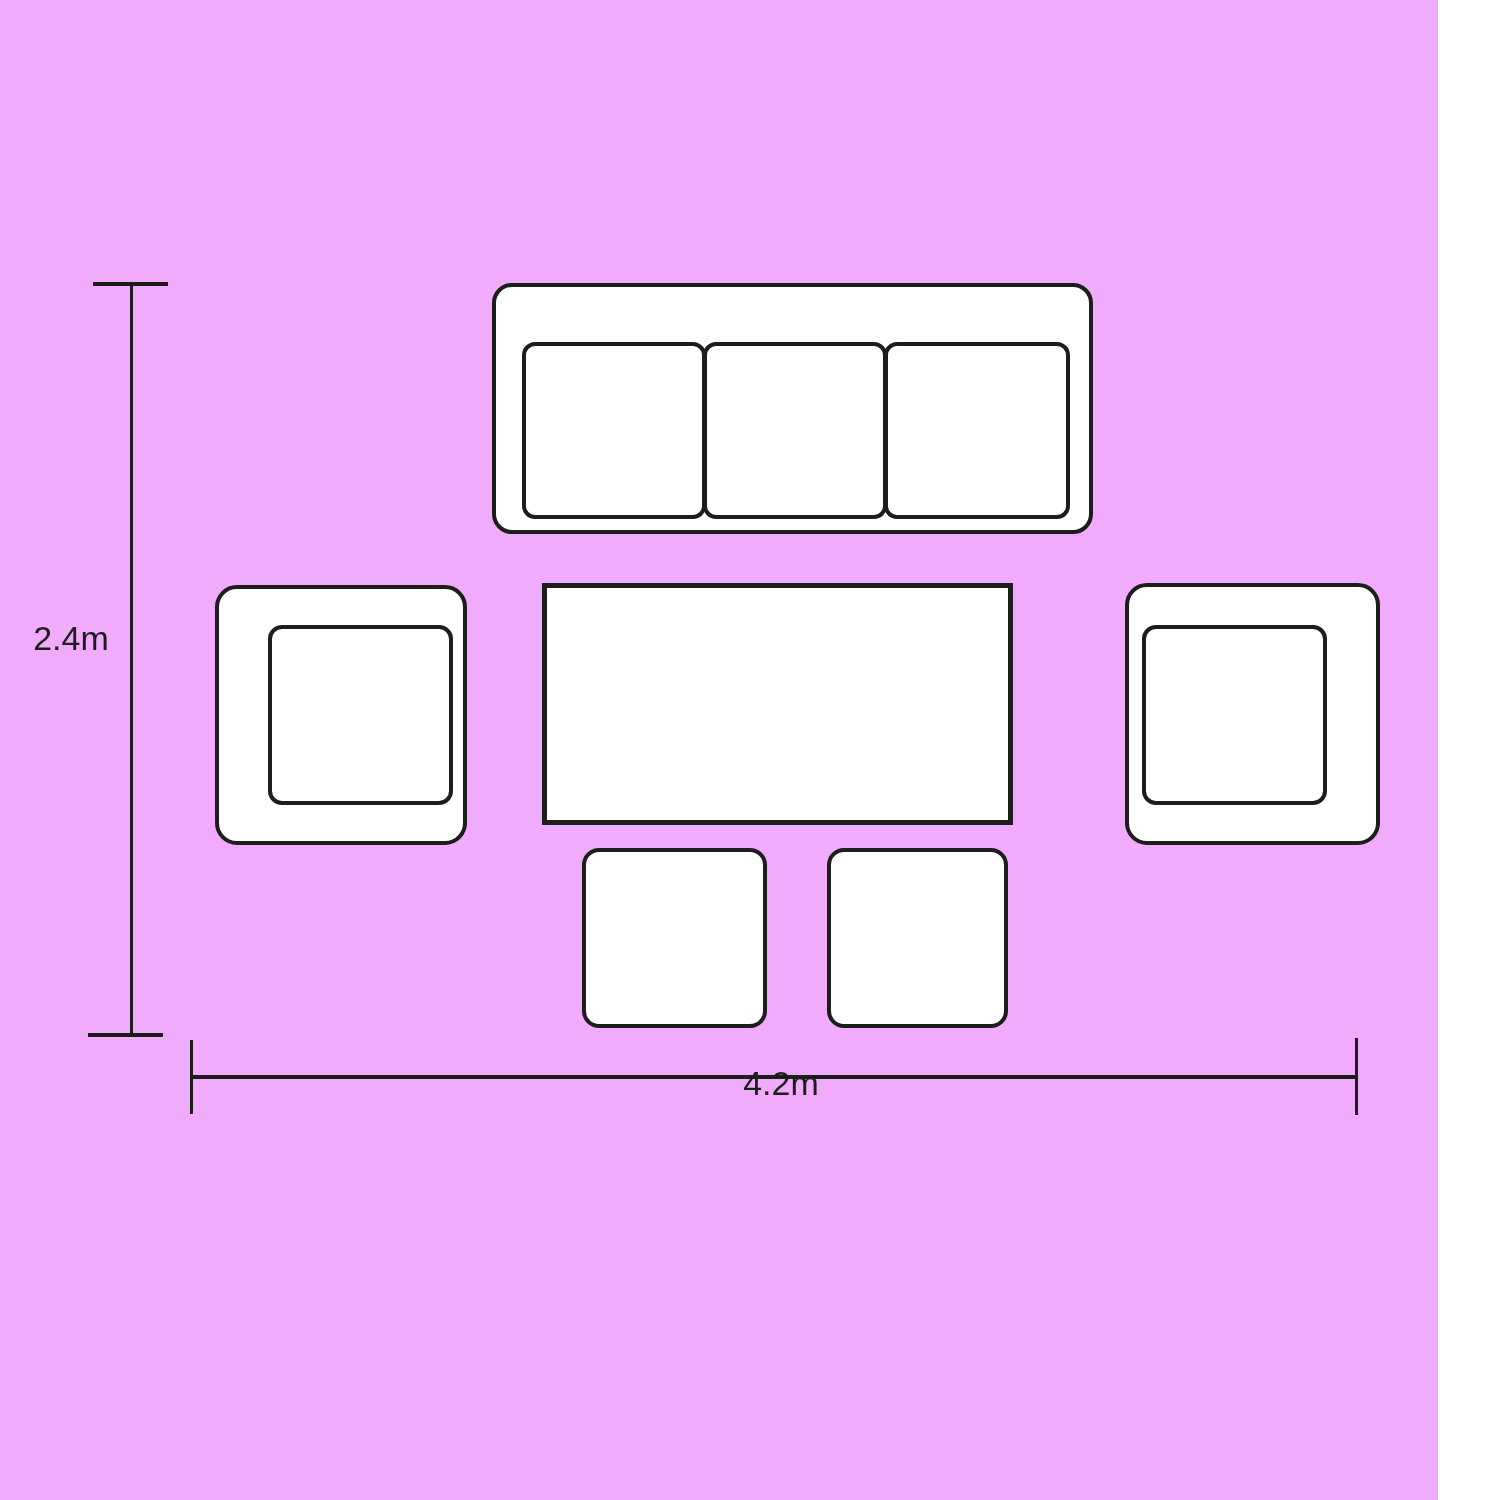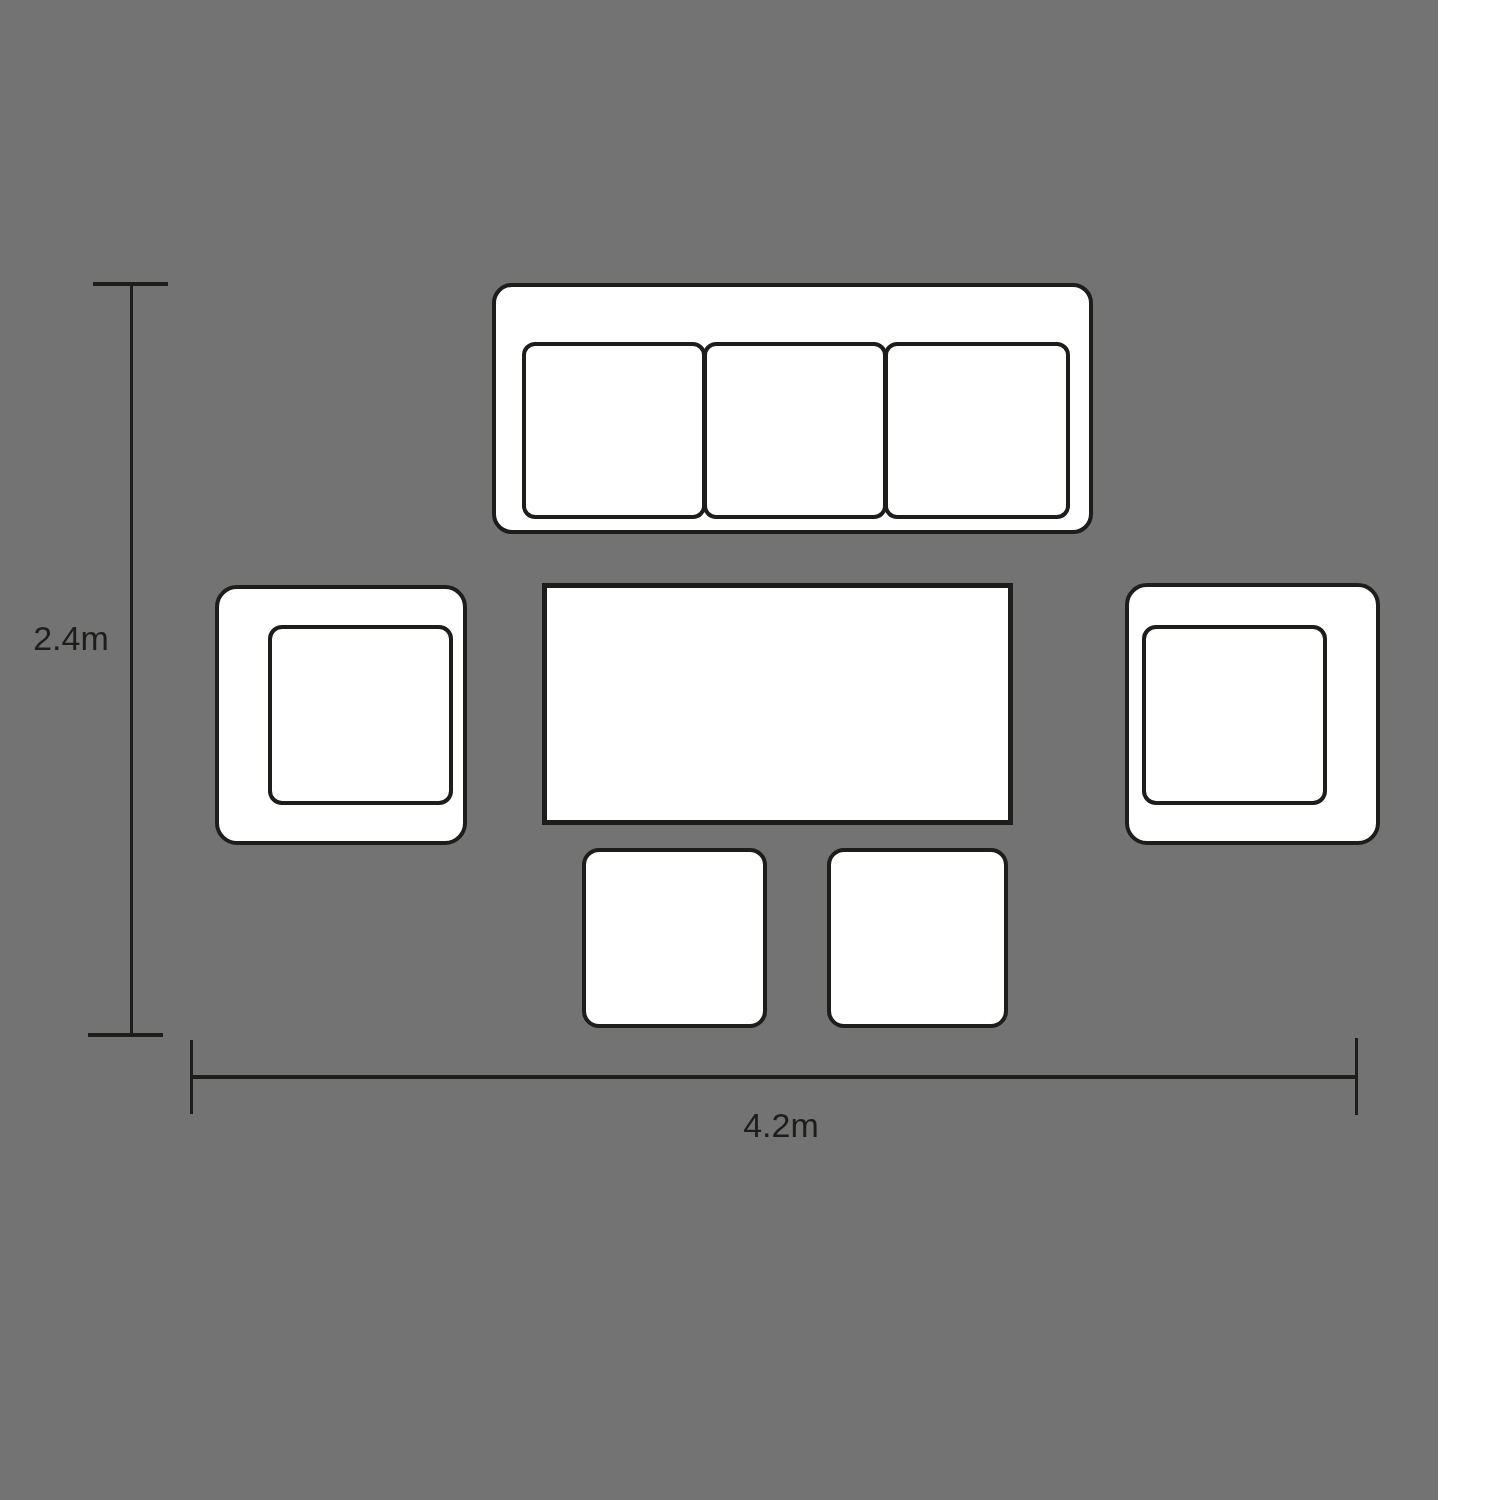--- a/index.html
+++ b/index.html
@@ -8,21 +8,21 @@
     background: #ffffff;
     font-family: "Liberation Sans", "DejaVu Sans", sans-serif;
   }
   :root {
     --line: #1d1d1b;
   }
   .canvas {
     position: relative;
     width: 1438px;
     height: 1500px;
-    background: #737373;
+    background: #f0abfc;
     overflow: hidden;
   }
   
   .dim {
     position: absolute;
     background: var(--line);
   }
   .v-line      { left: 130px; top: 284px; width: 3px;  height: 752px; }
   .v-cap-top   { left: 93px;  top: 282px; width: 75px; height: 4px;  }
   .v-cap-bot   { left: 88px;  top: 1033px; width: 75px; height: 4px; }
@@ -31,21 +31,21 @@
   .h-cap-right { left: 1355px; top: 1038px; width: 3px; height: 77px; }
 
   .dim-label {
     position: absolute;
     color: var(--line);
     font-size: 34px;
     line-height: 1;
     text-align: center;
   }
   .label-height { left: 21px;  top: 621px;  width: 100px; }
-  .label-width  { left: 731px; top: 1108px; width: 100px; }
+  .label-width  { left: 731px; top: 1066px; width: 100px; }
 
   
   .furn {
     position: absolute;
     border: 4px solid var(--line);
     border-radius: 16px;
     background: #ffffff;
     box-sizing: border-box;
   }
   .sofa          { left: 492px; top: 283px; width: 601px; height: 251px; border-radius: 20px; }

